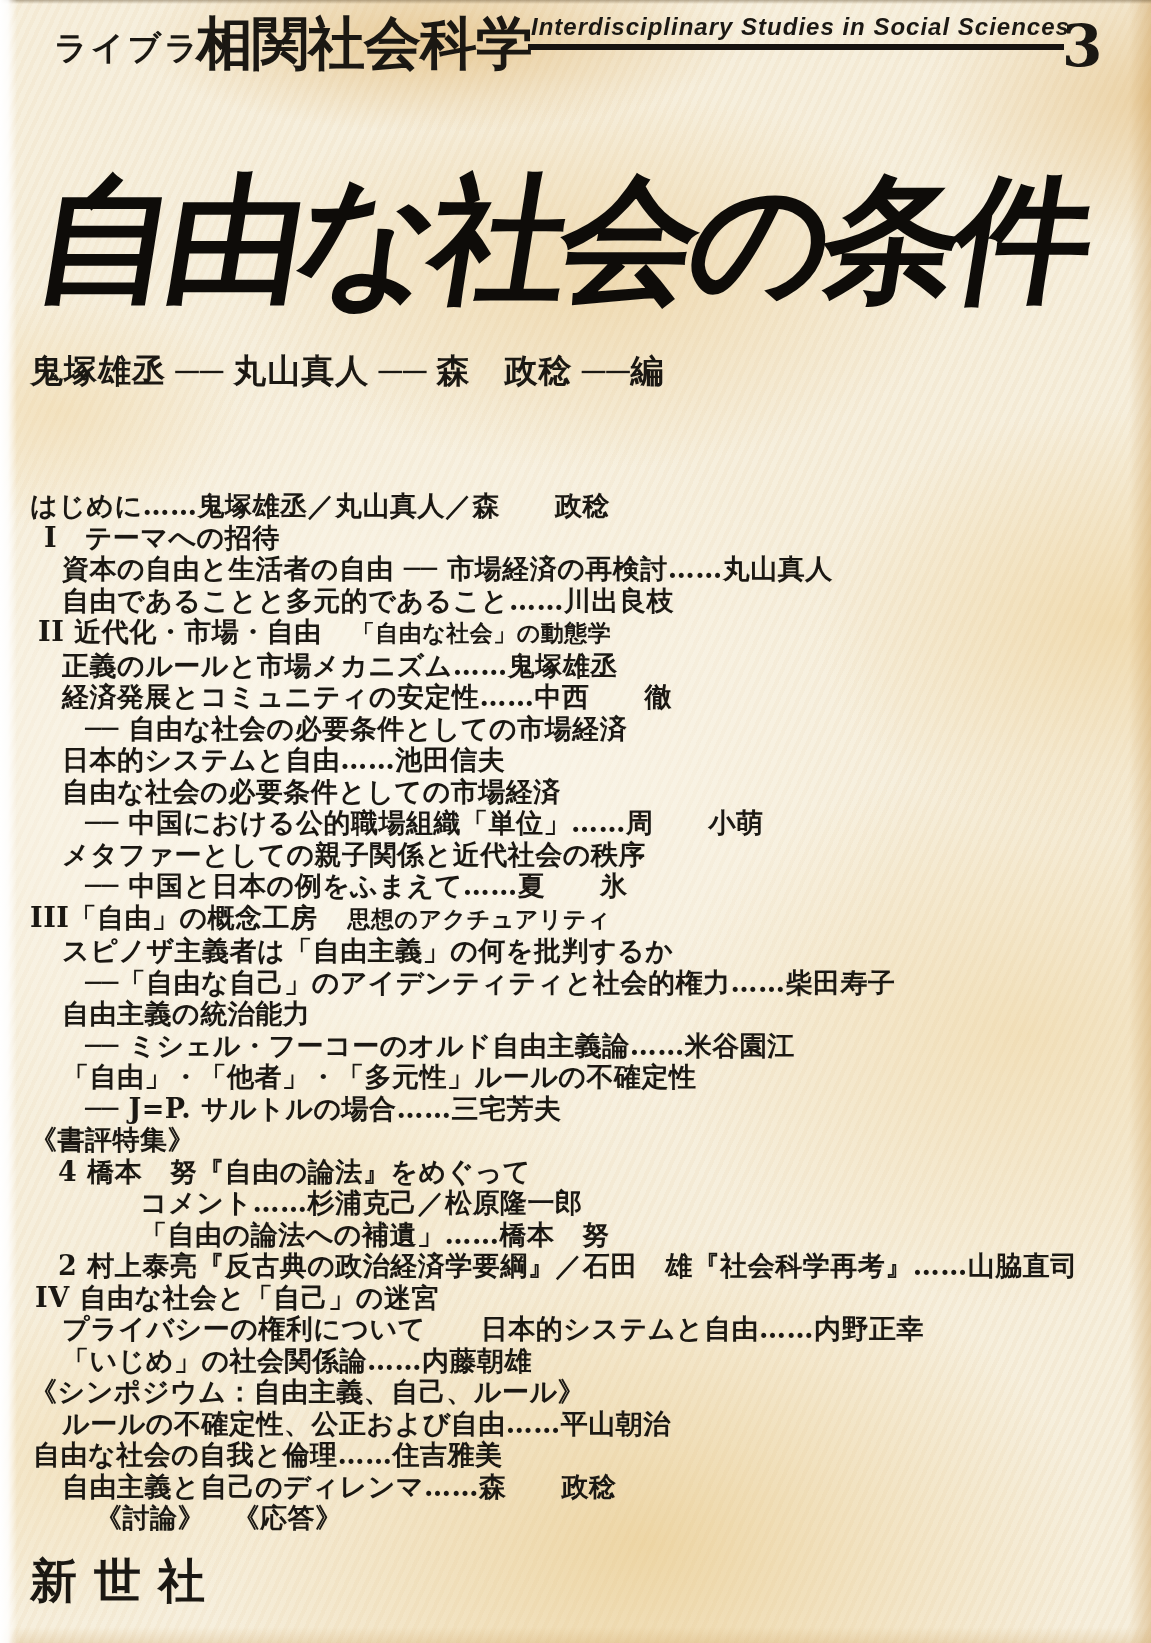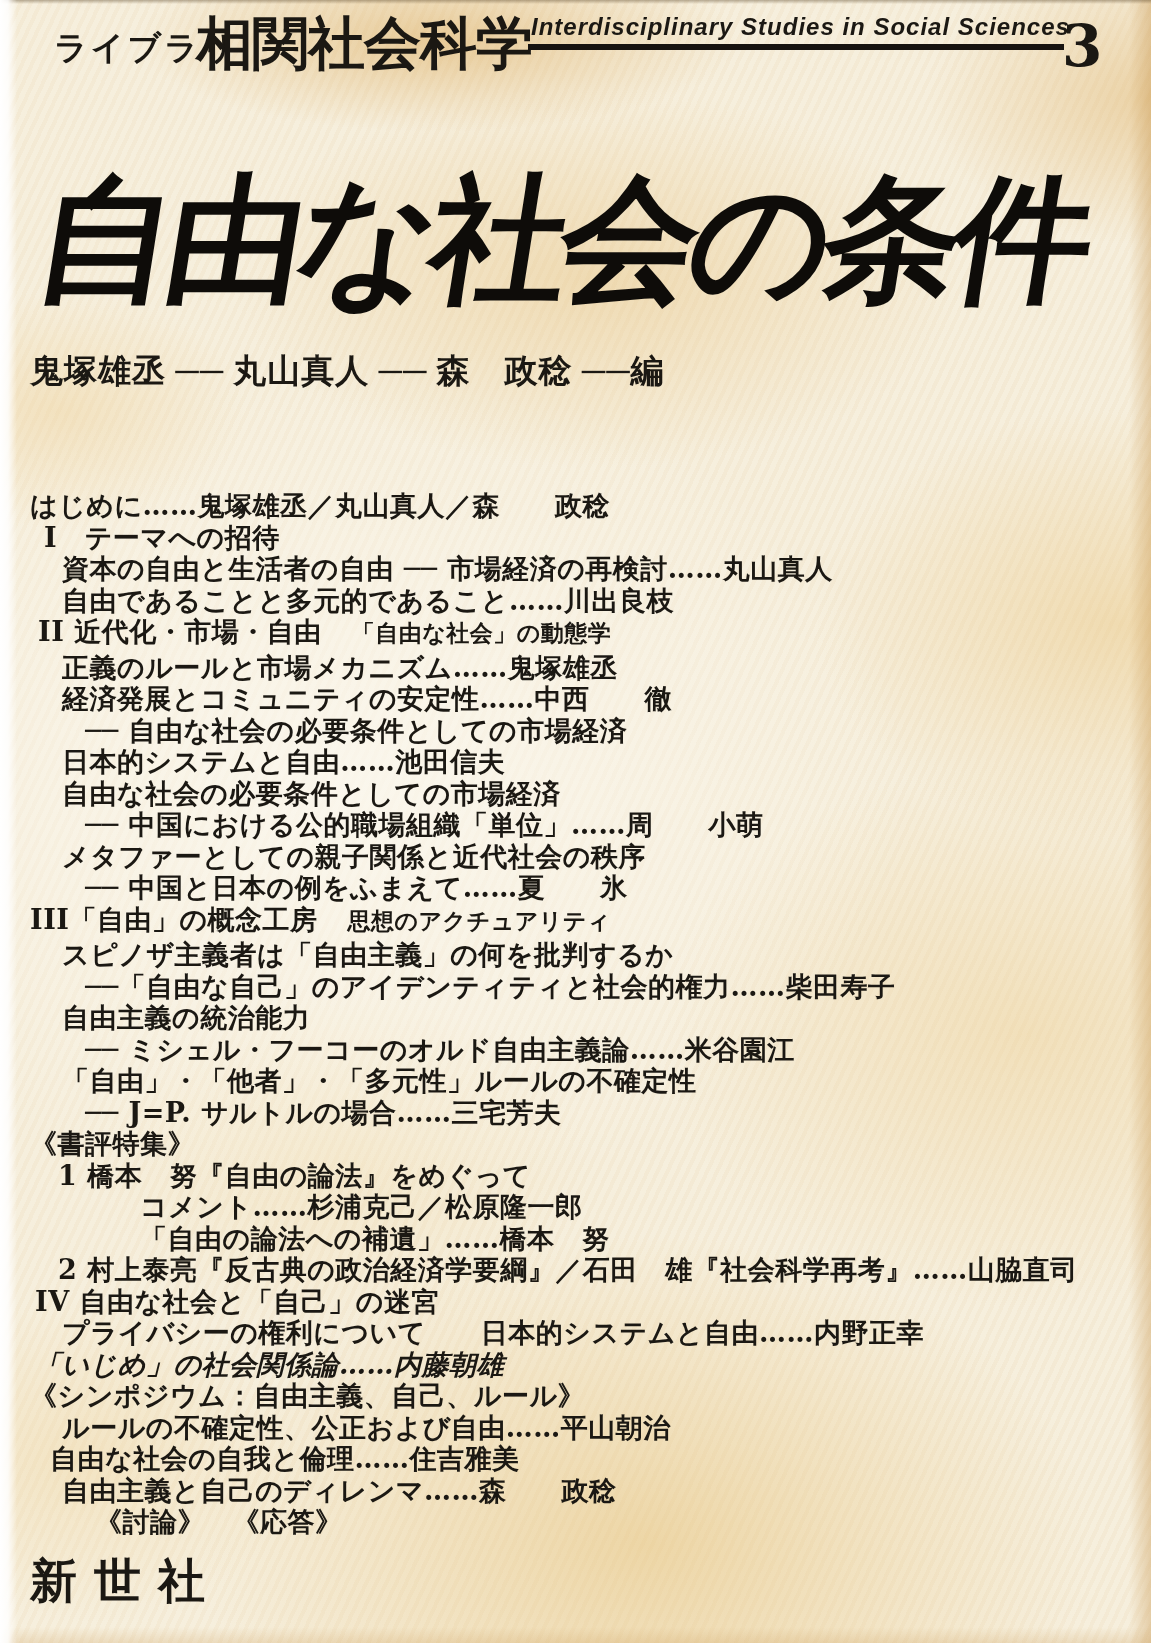--- a/index.html
+++ b/index.html
@@ -72,21 +72,21 @@
     font-size: 33px; font-weight: bold; letter-spacing: 1px;
     white-space: nowrap;
   }
   .toc {
     position: absolute; left: 0; top: 490px; width: 1151px;
     font-size: 27px; font-weight: bold; line-height: 31.5px;
     letter-spacing: 0.5px;
   }
   .toc-line { white-space: nowrap; }
   .toc-note {
-    font-family: Liberation Mono, monospace;
+    font-family: Liberation Serif, serif;
     font-size: 23px; margin-left: 30px;
   }
   .publisher {
     position: absolute; left: 30px; top: 1550px;
     font-size: 47px; font-weight: bold; letter-spacing: 17px;
     white-space: nowrap;
   }
 </style>
 </head>
 <body>
@@ -122,29 +122,29 @@
       <div class="toc-line" style="padding-left: 62px;"><span class="toc-text">メタファーとしての親子関係と近代社会の秩序</span></div>
       <div class="toc-line" style="padding-left: 85px;"><span class="toc-text">── 中国と日本の例をふまえて……夏　　氷</span></div>
       <div class="toc-line" style="padding-left: 30px;"><span class="toc-text">III「自由」の概念工房</span><span class="toc-note">思想のアクチュアリティ</span></div>
       <div class="toc-line" style="padding-left: 62px;"><span class="toc-text">スピノザ主義者は「自由主義」の何を批判するか</span></div>
       <div class="toc-line" style="padding-left: 85px;"><span class="toc-text">──「自由な自己」のアイデンティティと社会的権力……柴田寿子</span></div>
       <div class="toc-line" style="padding-left: 62px;"><span class="toc-text">自由主義の統治能力</span></div>
       <div class="toc-line" style="padding-left: 85px;"><span class="toc-text">── ミシェル・フーコーのオルド自由主義論……米谷園江</span></div>
       <div class="toc-line" style="padding-left: 62px;"><span class="toc-text">「自由」・「他者」・「多元性」ルールの不確定性</span></div>
       <div class="toc-line" style="padding-left: 85px;"><span class="toc-text">── J=P. サルトルの場合……三宅芳夫</span></div>
       <div class="toc-line" style="padding-left: 30px;"><span class="toc-text">《書評特集》</span></div>
-      <div class="toc-line" style="padding-left: 58px;"><span class="toc-text">1 橋本　努『自由の論法』をめぐって</span></div>
+      <div class="toc-line" style="padding-left: 58px;"><span class="toc-text">4 橋本　努『自由の論法』をめぐって</span></div>
       <div class="toc-line" style="padding-left: 140px;"><span class="toc-text">コメント……杉浦克己／松原隆一郎</span></div>
       <div class="toc-line" style="padding-left: 140px;"><span class="toc-text">「自由の論法への補遺」……橋本　努</span></div>
       <div class="toc-line" style="padding-left: 58px;"><span class="toc-text">2 村上泰亮『反古典の政治経済学要綱』／石田　雄『社会科学再考』……山脇直司</span></div>
       <div class="toc-line" style="padding-left: 35px;"><span class="toc-text">IV 自由な社会と「自己」の迷宮</span></div>
       <div class="toc-line" style="padding-left: 62px;"><span class="toc-text">プライバシーの権利について　　日本的システムと自由……内野正幸</span></div>
-      <div class="toc-line" style="padding-left: 34px; font-style: italic;"><span class="toc-text">「いじめ」の社会関係論……内藤朝雄</span></div>
+      <div class="toc-line" style="padding-left: 62px;"><span class="toc-text">「いじめ」の社会関係論……内藤朝雄</span></div>
       <div class="toc-line" style="padding-left: 30px;"><span class="toc-text">《シンポジウム：自由主義、自己、ルール》</span></div>
       <div class="toc-line" style="padding-left: 62px;"><span class="toc-text">ルールの不確定性、公正および自由……平山朝治</span></div>
-      <div class="toc-line" style="padding-left: 50px;"><span class="toc-text">自由な社会の自我と倫理……住吉雅美</span></div>
+      <div class="toc-line" style="padding-left: 33px;"><span class="toc-text">自由な社会の自我と倫理……住吉雅美</span></div>
       <div class="toc-line" style="padding-left: 62px;"><span class="toc-text">自由主義と自己のディレンマ……森　　政稔</span></div>
       <div class="toc-line" style="padding-left: 95px;"><span class="toc-text">《討論》　《応答》</span></div>
     </div>
 
   <div class="publisher">新世社</div>
 
 </div>
 
 </body></html>

